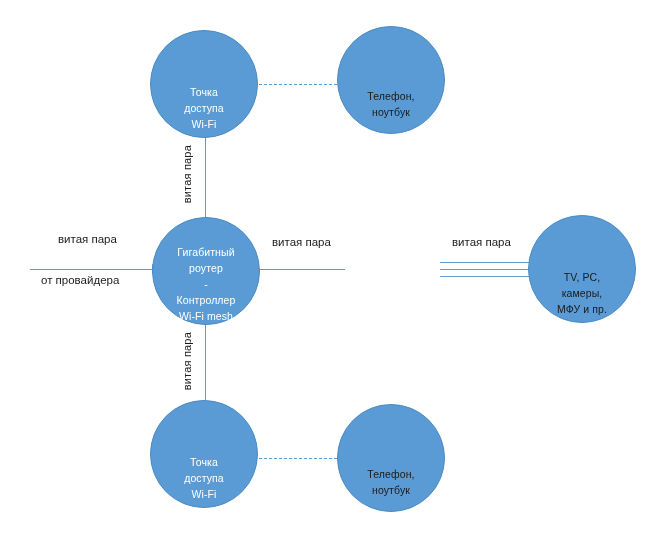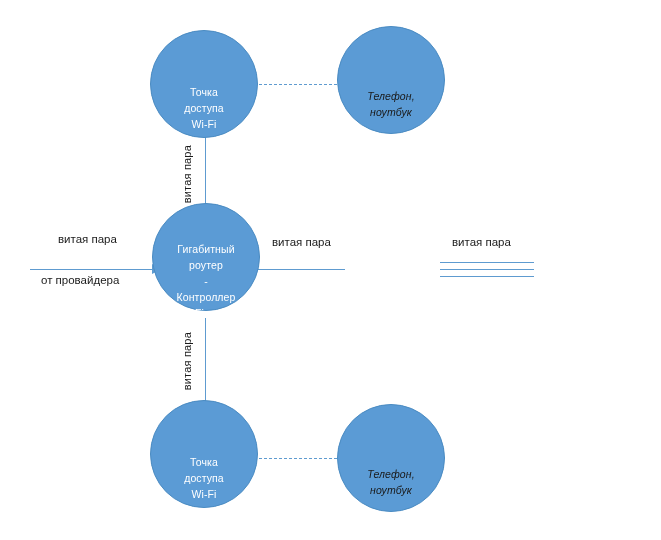--- a/index.html
+++ b/index.html
@@ -33,26 +33,26 @@
   }
   .node .node-text {
     font-size: 10.5px;
     line-height: 16px;
     letter-spacing: 0.1px;
     padding: 0 8px;
     white-space: pre-line;
     margin-top: 48px;
   }
   .node.white-label .node-text { color: #ffffff; }
-  .node.dark-label  .node-text { color: #1a1a1a; font-style: italic; }
+  .node.dark-label  .node-text { color: #1a1a1a; }
 
   
   #node-ap-top      { left: 150px; top:  30px; width: 108px; height: 108px; }
   #node-client-top  { left: 337px; top:  26px; width: 108px; height: 108px; }
-  #node-router      { left: 152px; top: 203px; width: 108px; height: 108px; }
+  #node-router      { left: 152px; top: 217px; width: 108px; height: 108px; align-items: flex-end; }
   #node-switch      { left: 339px; top: 215px; width: 108px; height: 108px; }
   #node-devices     { left: 528px; top: 215px; width: 108px; height: 108px; }
   #node-ap-bottom   { left: 150px; top: 400px; width: 108px; height: 108px; }
   #node-client-bot  { left: 337px; top: 404px; width: 108px; height: 108px; }
 
   
   .link {
     position: absolute;
     background: #5E9BD0;
     z-index: 1;
@@ -159,20 +159,25 @@
 
   <div class="node white-label" id="node-router">
     <span class="node-text">Гигабитный
 роутер
 -
 Контроллер
 Wi-Fi mesh</span>
   </div>
 
 
+  <div class="node dark-label" id="node-devices">
+    <span class="node-text">TV, PC,
+камеры,
+МФУ и пр.</span>
+  </div>
 
   <div class="node white-label" id="node-ap-bottom">
     <span class="node-text">Точка
 доступа
 Wi-Fi</span>
   </div>
 
   <div class="node dark-label" id="node-client-bot">
     <span class="node-text">Телефон,
 ноутбук</span>

